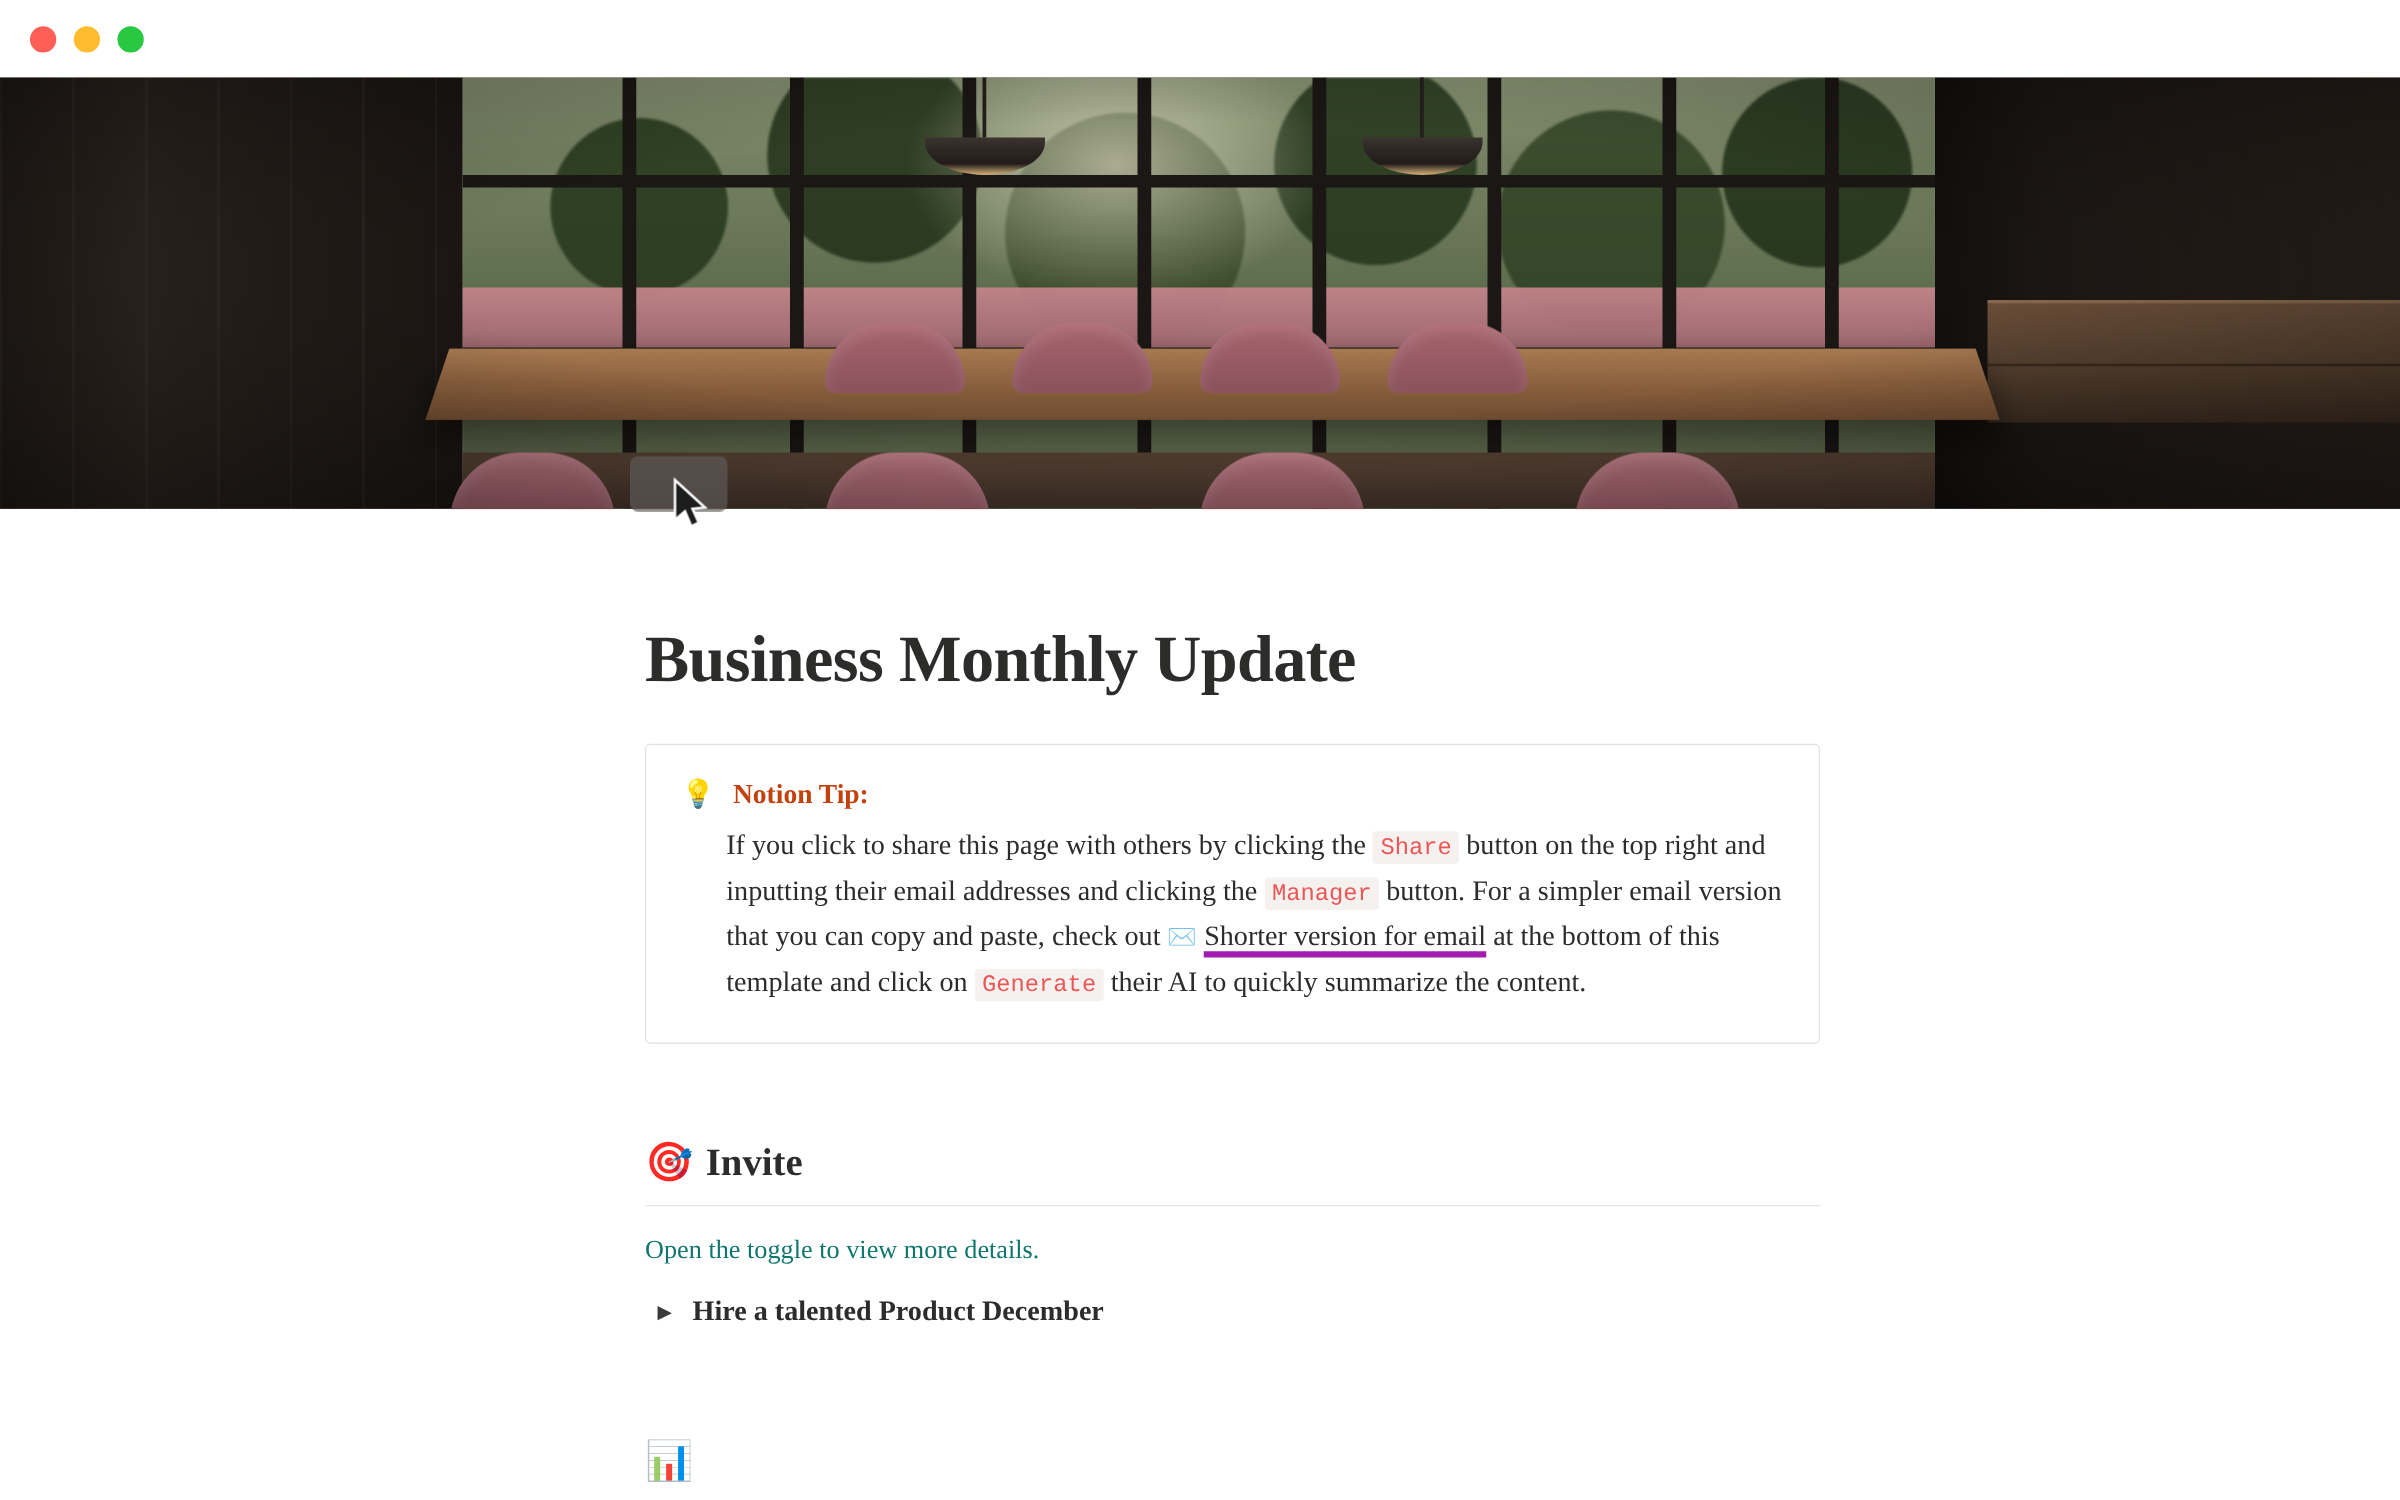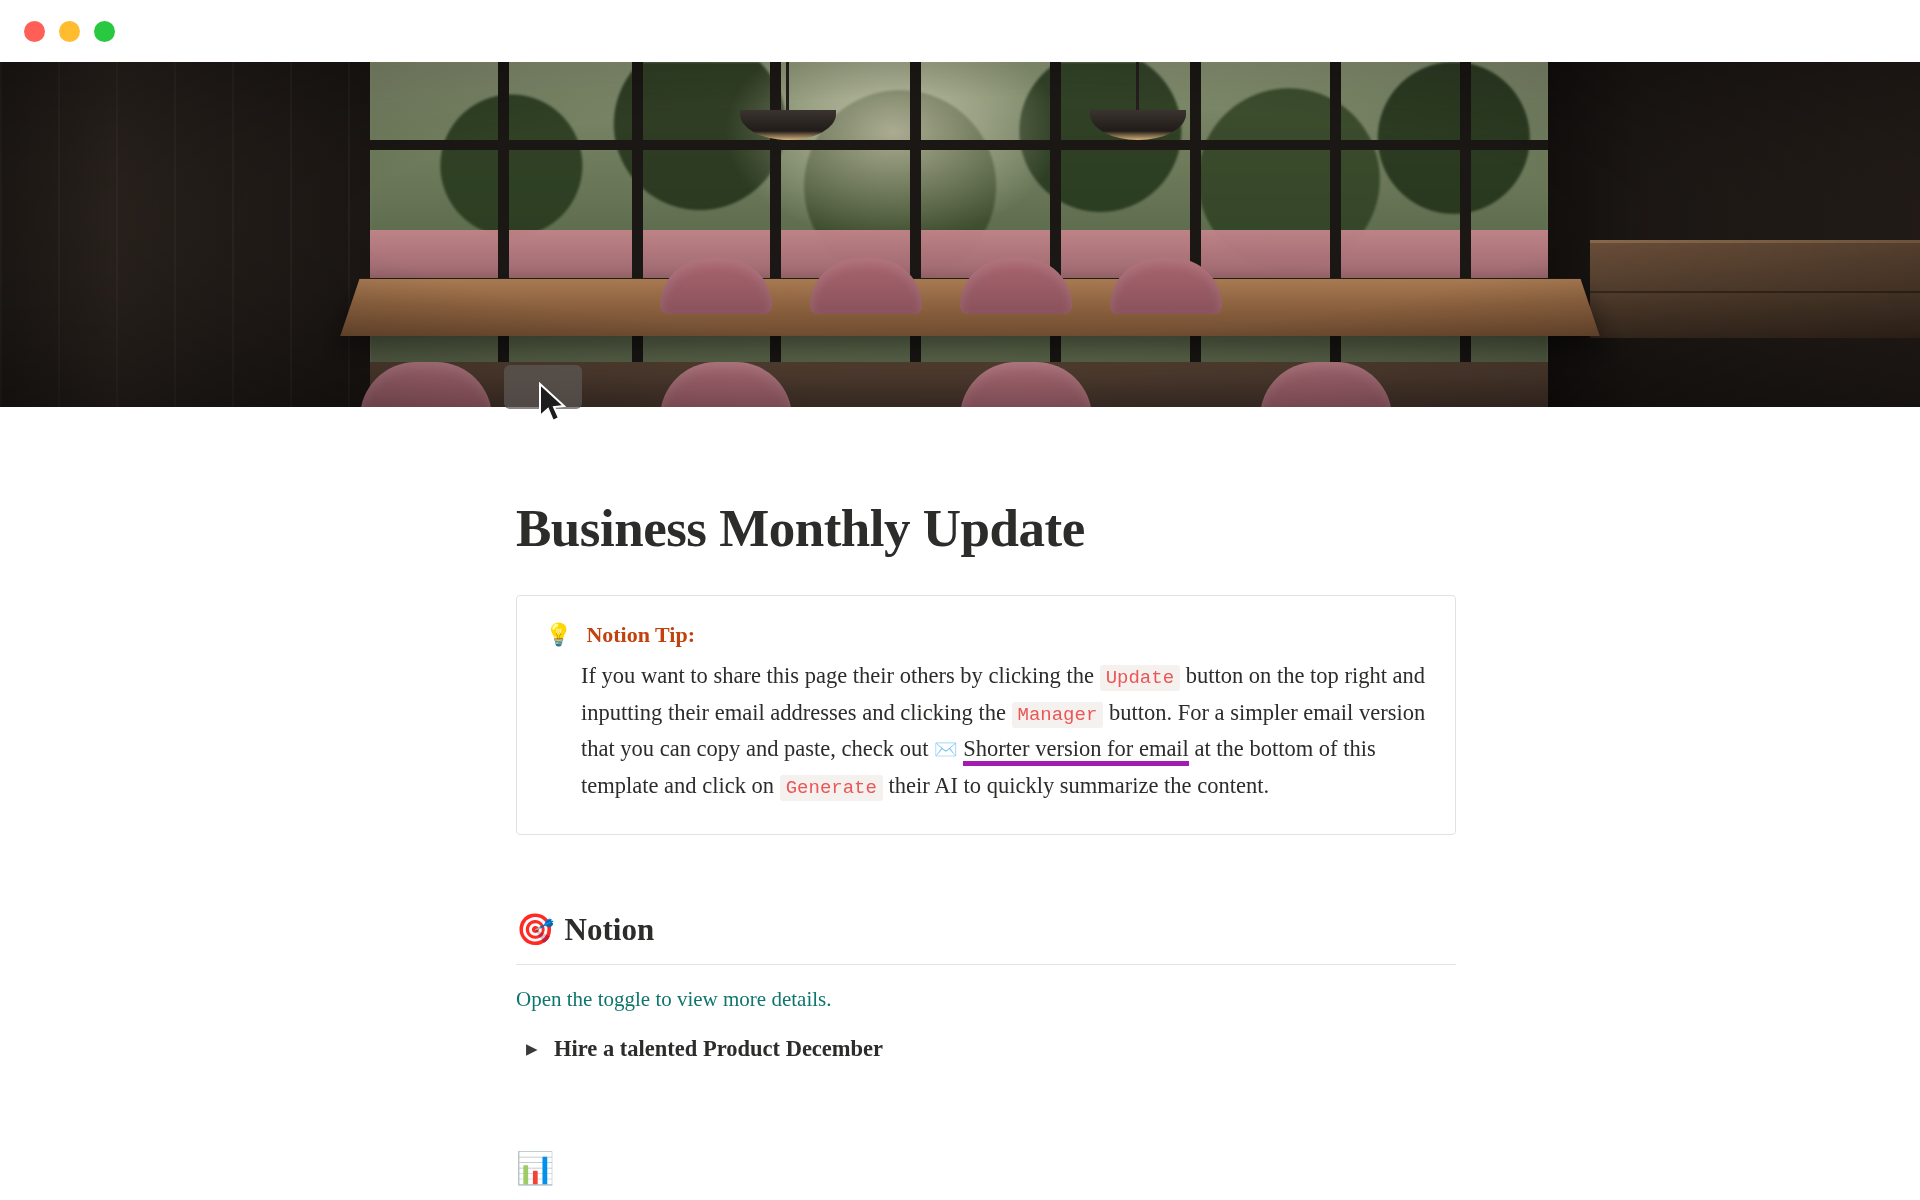--- a/index.html
+++ b/index.html
@@ -396,36 +396,36 @@
     <div class="col">
 
       <h1 class="page-title">Business Monthly Update</h1>
 
       <div class="callout">
         <div class="callout-head">
           <span class="callout-emoji">💡</span>
           <span class="callout-title">Notion Tip:</span>
         </div>
         <div class="callout-body">
-          <span>If you want to share this page their others by clicking the</span>
-          <code class="inline">Update</code>
+          <span>If you click to share this page with others by clicking the</span>
+          <code class="inline">Share</code>
           <span>button on the top right and inputting their email addresses and clicking the</span>
           <code class="inline">Manager</code>
           <span>button. For a simpler email version that you can copy and paste, check out</span>
           <span class="mail-emoji">✉️</span>
           <span class="inline-link">Shorter version for email</span>
           <span>at the bottom of this template and click on</span>
           <code class="inline">Generate</code>
           <span>their AI to quickly summarize the content.</span>
         </div>
       </div>
 
       <div class="section-head">
         <span>🎯</span>
-        <span>Notion</span>
+        <span>Invite</span>
       </div>
       <div class="section-rule"></div>
       <div class="section-note">Open the toggle to view more details.</div>
 
       <div class="toggle-row">
         <span class="toggle-arrow">▶</span>
         <span class="toggle-label">Hire a talented Product December</span>
       </div>
 
       <div class="section-head clipped">

